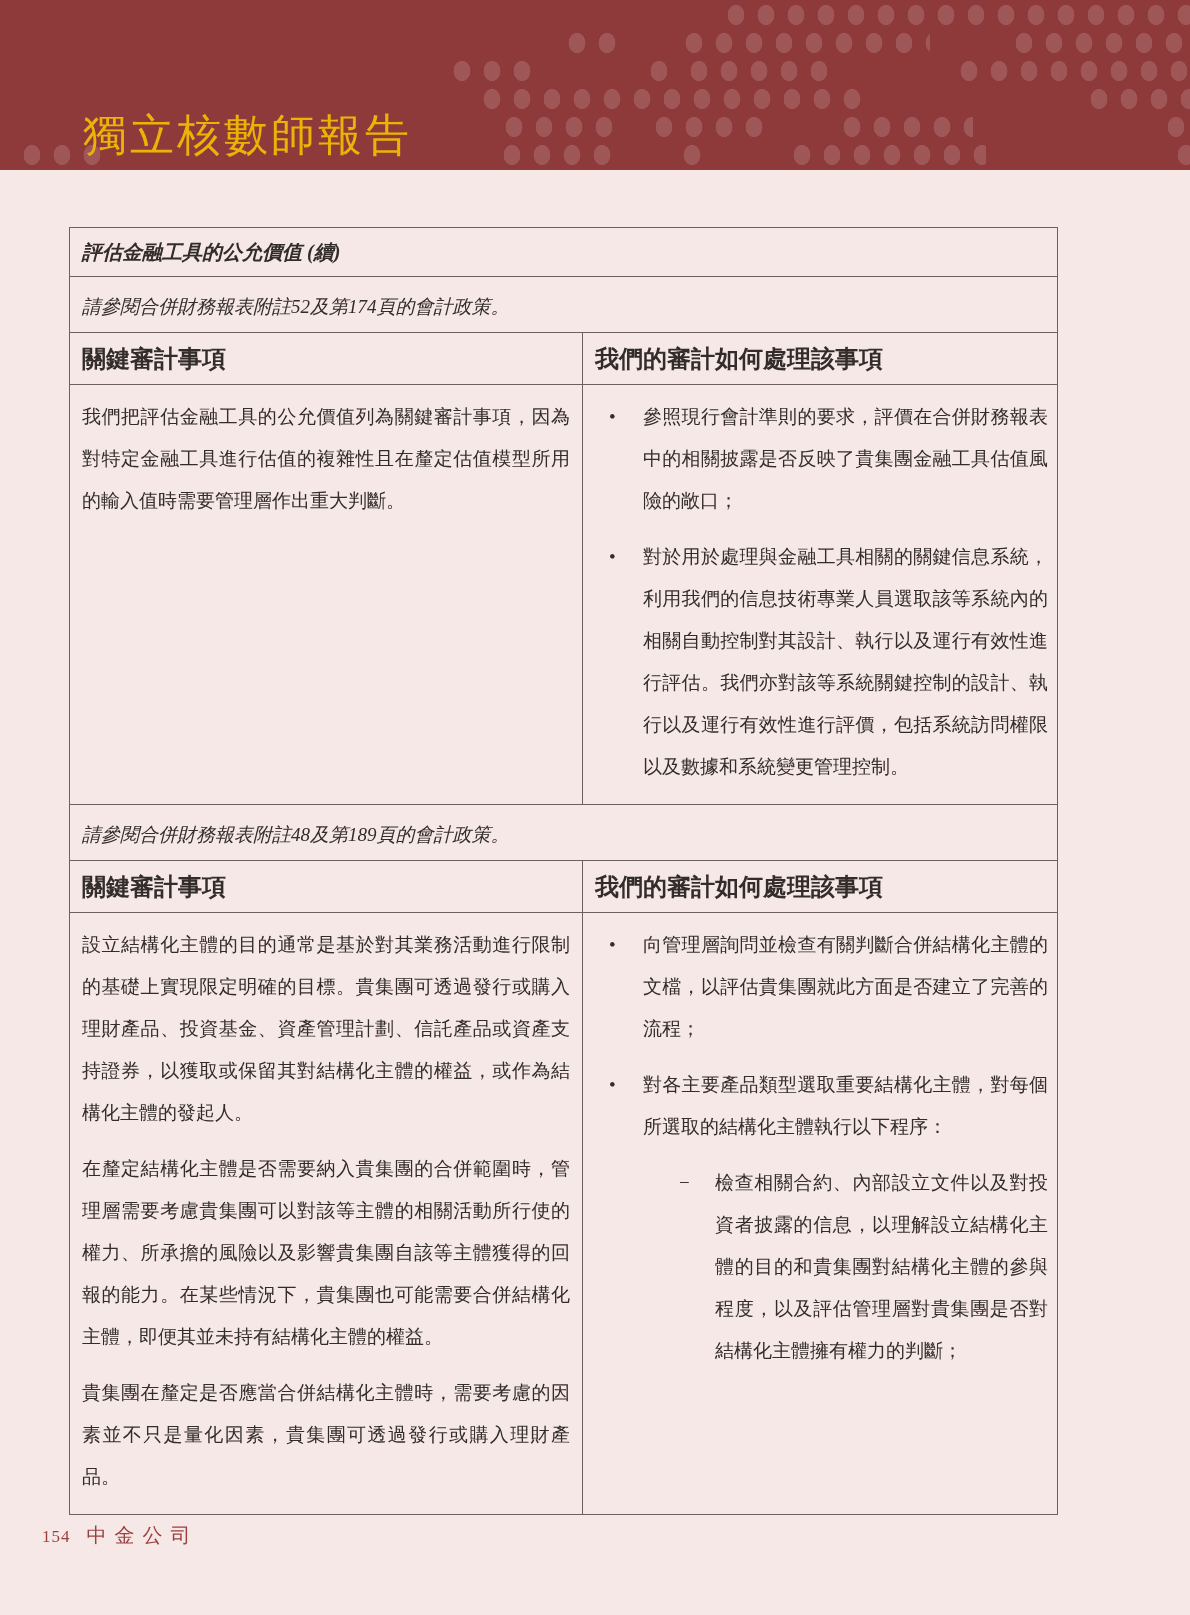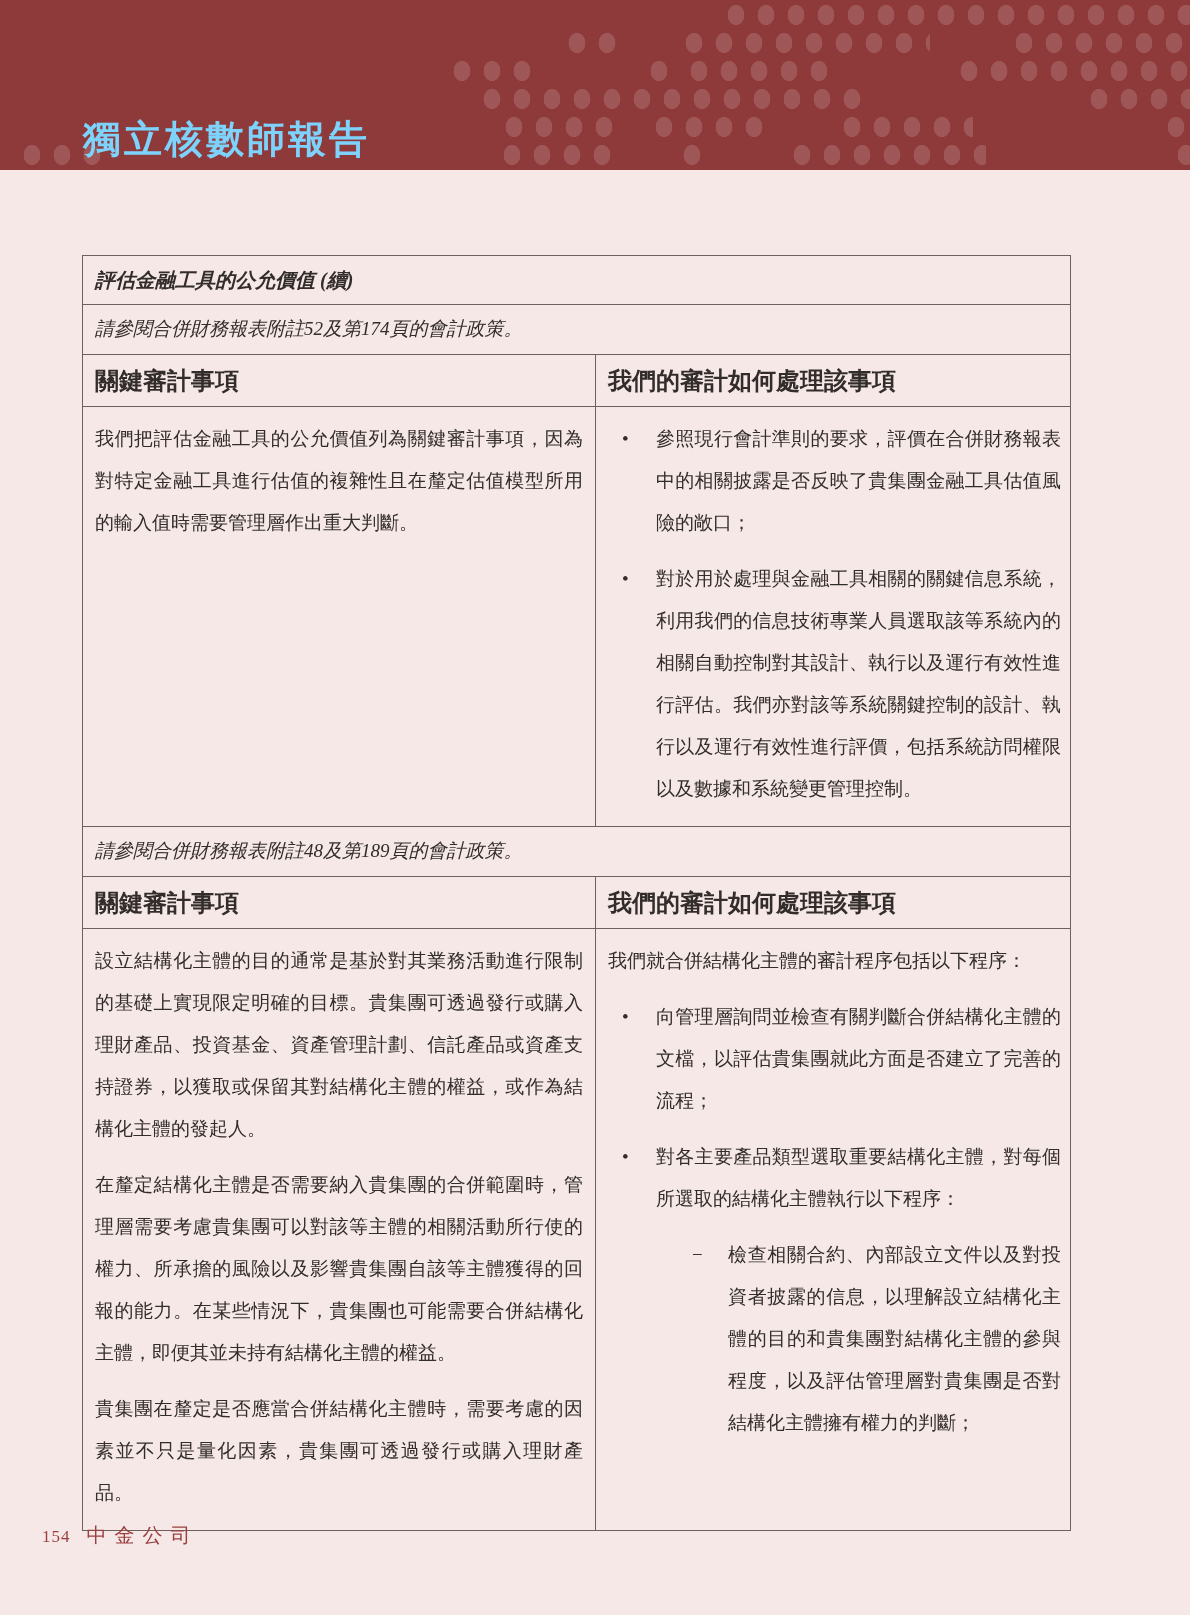--- a/index.html
+++ b/index.html
@@ -16,41 +16,40 @@
     background:#8e3a3b;overflow:hidden;
   }
   .dotrow{
     position:absolute;height:26px;
     background-image:radial-gradient(10px 12px at 14px 13px,
       rgba(247,232,230,0.16) 0 82%, rgba(247,232,230,0) 86%);
     background-size:30px 26px;
   }
   .banner-title{
     position:absolute;left:83px;bottom:12px;
-    color:#7dd3fc;font-size:38px;font-weight:bold;letter-spacing:3px;
+    color:#eab308;font-size:44px;font-weight:normal;letter-spacing:3px;
     line-height:1;white-space:nowrap;
   }
   
   .audit-table{
-    position:absolute;left:82px;top:227px;width:987px;
+    position:absolute;left:69px;top:227px;width:987px;
     display:grid;grid-template-columns:512px 475px;
     border:1.5px solid #6e605d;
     background:#f5e8e6;
     font-size:19px;
-    margin-top:28px;
   }
   .row-top{border-top:1.5px solid #6e605d;}
   .span2{grid-column:1 / -1;}
   .sec-title{
     font-weight:bold;font-style:italic;font-size:20px;
     padding:11px 12px 10px;
   }
   .sec-note{
     font-style:italic;font-size:19px;
-    padding:11px 12px 12px;
+    padding:17px 12px 12px;
   }
   .col-head{
     font-weight:bold;font-size:24px;
     padding:10px 12px 9px;
   }
   .divider-left{border-left:1.5px solid #6e605d;}
   .cell{
     padding:11px 12px 16px 12px;
     line-height:42px;text-align:justify;
   }
@@ -131,21 +130,20 @@
   <div class="span2 sec-note row-top">請參閱合併財務報表附註48及第189頁的會計政策。</div>
   <div class="col-head row-top">關鍵審計事項</div>
   <div class="col-head row-top divider-left">我們的審計如何處理該事項</div>
 
   <div class="cell left row-top">
     <p>設立結構化主體的目的通常是基於對其業務活動進行限制的基礎上實現限定明確的目標。貴集團可透過發行或購入理財產品、投資基金、資產管理計劃、信託產品或資產支持證券，以獲取或保留其對結構化主體的權益，或作為結構化主體的發起人。</p>
     <p>在釐定結構化主體是否需要納入貴集團的合併範圍時，管理層需要考慮貴集團可以對該等主體的相關活動所行使的權力、所承擔的風險以及影響貴集團自該等主體獲得的回報的能力。在某些情況下，貴集團也可能需要合併結構化主體，即便其並未持有結構化主體的權益。</p>
     <p>貴集團在釐定是否應當合併結構化主體時，需要考慮的因素並不只是量化因素，貴集團可透過發行或購入理財產品。</p>
   </div>
   <div class="cell right row-top divider-left">
-    <p>我們就合併結構化主體的審計程序包括以下程序：</p>
     <div class="bullet">
       <span class="marker">•</span>
       <span>向管理層詢問並檢查有關判斷合併結構化主體的文檔，以評估貴集團就此方面是否建立了完善的流程；</span>
     </div>
     <div class="bullet">
       <span class="marker">•</span>
       <span>對各主要產品類型選取重要結構化主體，對每個所選取的結構化主體執行以下程序：</span>
     </div>
     <div class="sub-bullet">
       <span class="marker">−</span>

